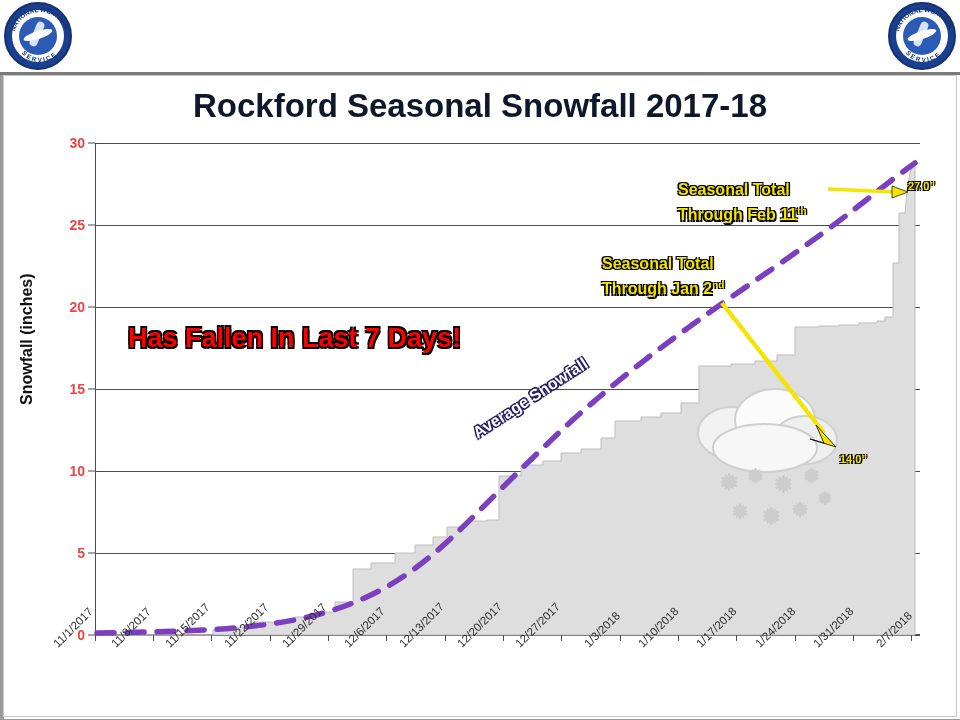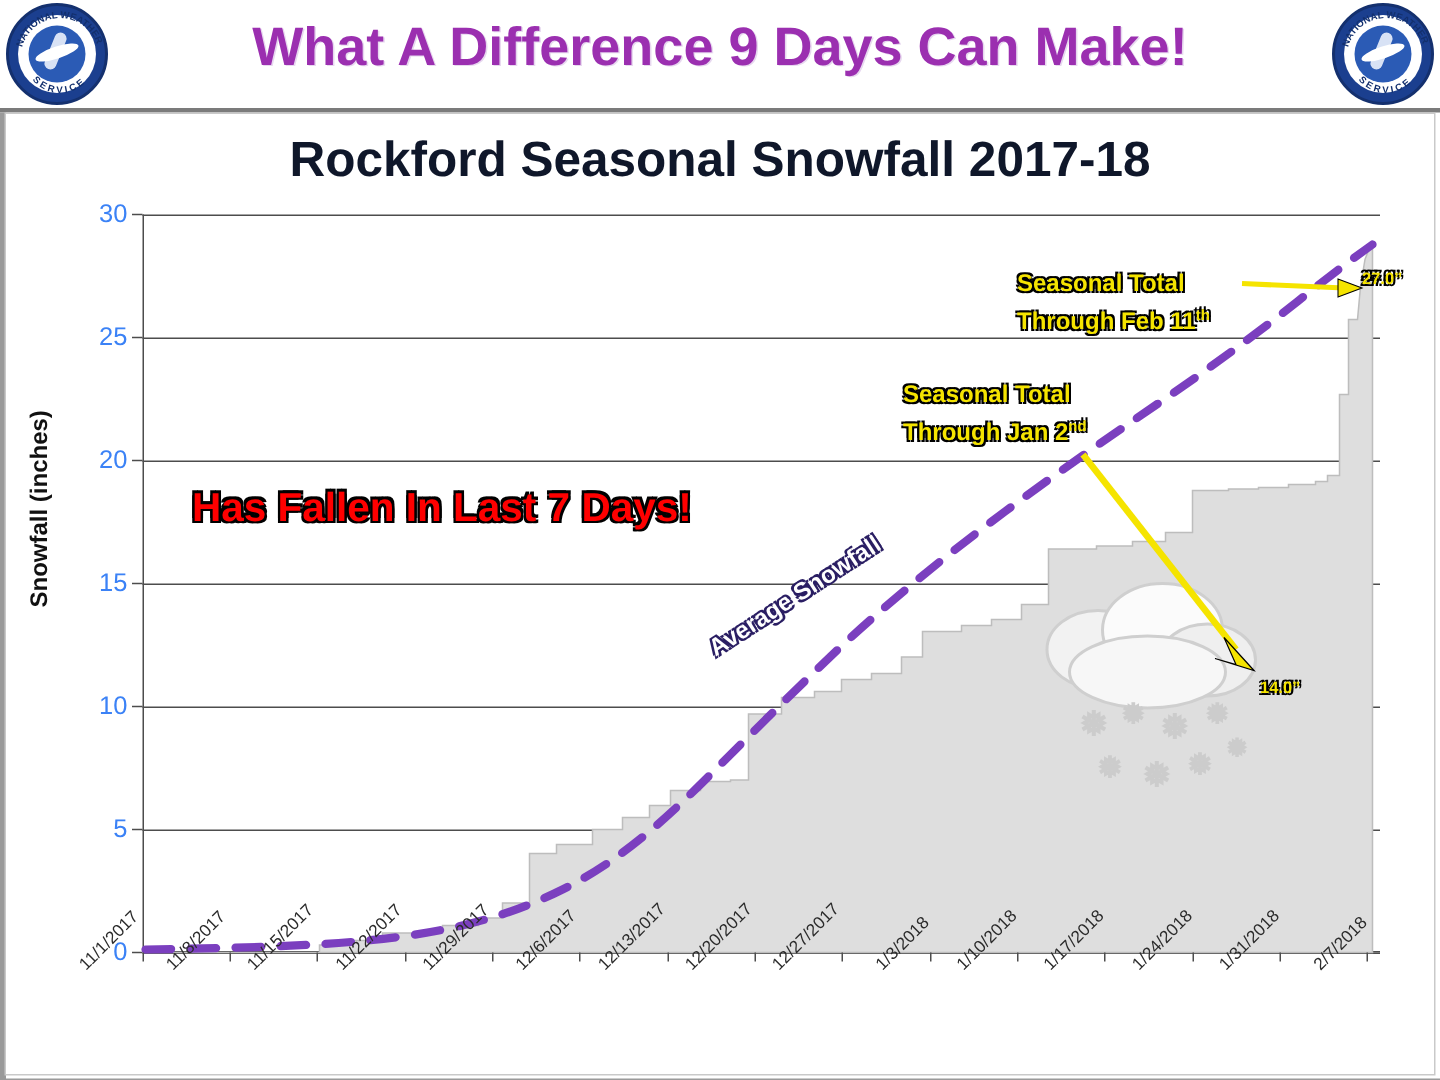--- a/index.html
+++ b/index.html
@@ -70,21 +70,21 @@
   .plot{
     position:absolute;left:95px;top:68px;width:825px;height:492px;
     background:#ffffff;
   }
   .gridline{position:absolute;left:0;width:100%;height:1px;background:#4d4d4d;}
   .axis-y{position:absolute;left:0;top:0;width:1px;height:100%;background:#4d4d4d;}
   .axis-x{position:absolute;left:0;bottom:0;width:100%;height:1px;background:#4d4d4d;}
 
   .ytick{
     position:absolute;right:100%;margin-right:10px;transform:translateY(-50%);
-    font-size:17px;font-weight:normal;color:#3b82f6;white-space:nowrap;
+    font-size:14px;font-weight:bold;color:#ef4444;white-space:nowrap;
   }
   .ytick-mark{position:absolute;right:100%;width:7px;height:1px;background:#4d4d4d;transform:translateY(-50%);}
 
   .ylabel{
     position:absolute;left:18px;top:330px;
     transform:rotate(-90deg);transform-origin:left top;
     font-size:16px;font-weight:bold;color:#111;white-space:nowrap;
   }
 
   .xtick{
@@ -132,21 +132,20 @@
             <textPath href="#circA" startOffset="8%">NATIONAL WEATHER</textPath>
           </text>
           <text font-size="6.4" font-weight="bold" fill="#13306e" font-family="'Liberation Sans',sans-serif">
             <textPath href="#circB" startOffset="22%">S E R V I C E</textPath>
           </text>
         </svg>
       </div>
       <div class="inner"></div>
     </div>
 
-    <div class="title">What A Difference 9 Days Can Make!</div>
 
     <div class="logo right">
       <div class="ring"></div>
       <div class="ringtext">
         <svg width="68" height="68" viewBox="0 0 68 68">
           <defs>
             <path id="circC" d="M 34,34 m -26,0 a 26,26 0 1,1 52,0" fill="none"></path>
             <path id="circD" d="M 34,34 m -24,0 a 24,24 0 1,0 48,0" fill="none"></path>
           </defs>
           <text font-size="6.4" font-weight="bold" fill="#13306e" font-family="'Liberation Sans',sans-serif">

